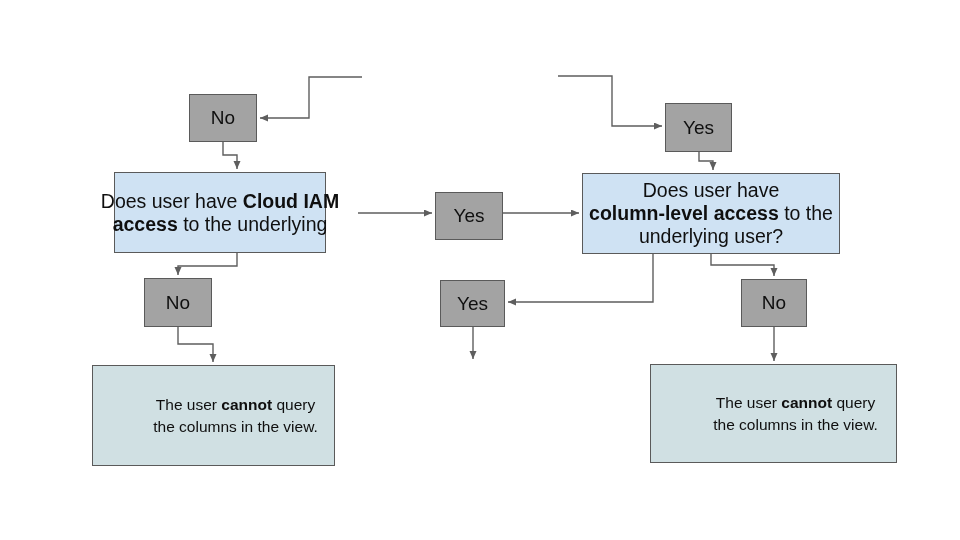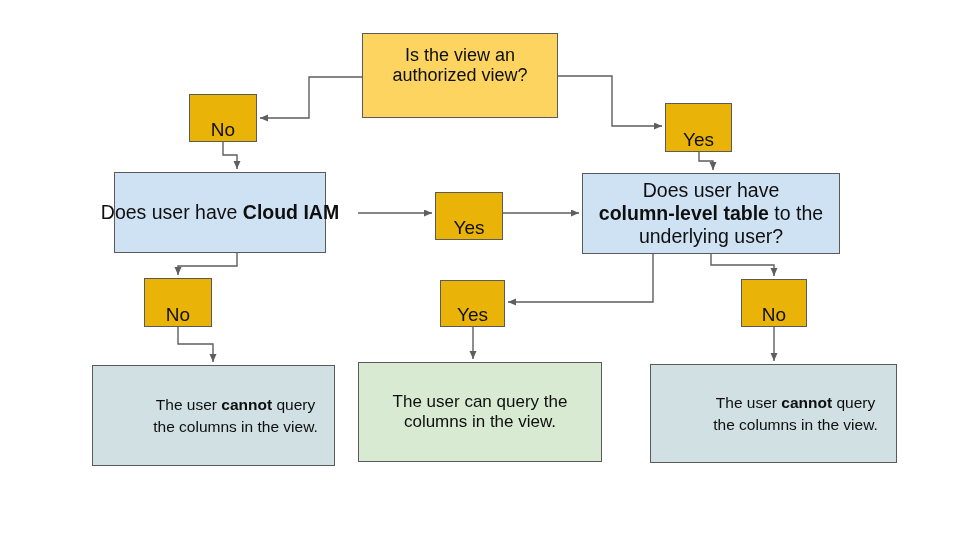--- a/index.html
+++ b/index.html
@@ -15,21 +15,21 @@
   #flow marker path{fill:var(--line,#5e5e5e);stroke:none;}
   .node{
     position:absolute;box-sizing:border-box;
     display:flex;align-items:center;justify-content:center;
     text-align:center;
   }
   .box-yellow{background:var(--yellow,#fcd45f);border:1.5px solid var(--border,#5a5a5a);}
   .box-blue{background:var(--blue,#cfe2f3);border:1.5px solid var(--border,#5a5a5a);}
   .box-cyan{background:var(--cyan,#d0e0e3);border:1.5px solid var(--border,#5a5a5a);padding-left:44px;}
   .box-green{background:var(--green,#d9ead3);border:1.5px solid var(--border,#5a5a5a);}
-  .box-white{background:#eab308;border:1.5px solid var(--border,#5a5a5a);align-items:flex-end;}
+  .box-white{background:#a3a3a3;border:1.5px solid var(--border,#5a5a5a);}
   .ln{display:block;white-space:pre;}
   .t-start{font-size:18px;line-height:20px;}
   .t-decision{font-size:19.5px;line-height:23px;}
   .t-small{font-size:19px;line-height:22px;}
   .t-result{font-size:15.5px;line-height:22px;}
   .t-result-mid{font-size:17px;line-height:20px;}
   b{font-weight:bold;}
 </style>
 </head>
 <body>
@@ -49,48 +49,43 @@
     <path class="conn" d="M 358 213 L 432 213" marker-end="url(#arrow)"></path>
     <path class="conn" d="M 503 213 L 579 213" marker-end="url(#arrow)"></path>
     <path class="conn" d="M 237 253 L 237 266 L 178 266 L 178 275" marker-end="url(#arrow)"></path>
     <path class="conn" d="M 178 327 L 178 344 L 213 344 L 213 362" marker-end="url(#arrow)"></path>
     <path class="conn" d="M 653 254 L 653 302 L 508 302" marker-end="url(#arrow)"></path>
     <path class="conn" d="M 711 254 L 711 265 L 774 265 L 774 276" marker-end="url(#arrow)"></path>
     <path class="conn" d="M 473 327 L 473 359" marker-end="url(#arrow)"></path>
     <path class="conn" d="M 774 327 L 774 361" marker-end="url(#arrow)"></path>
   </svg>
 
-  <div class="node box-yellow" style="left:362px;top:33px;width:196px;height:85px;align-items:flex-start;padding-top:11px;">
-    <div class="t-start">
-      <span class="ln">Is the view an</span>
-      <span class="ln">authorized view?</span>
-    </div>
-  </div>
 
   <div class="node box-white t-small" style="left:189px;top:94px;width:68px;height:48px;">
     <span>No</span>
   </div>
   <div class="node box-white t-small" style="left:665px;top:103px;width:67px;height:49px;">
     <span>Yes</span>
   </div>
 
   <div class="node box-blue" style="left:114px;top:172px;width:212px;height:81px;">
     <div class="t-decision">
       <span class="ln"><span>Does user have </span><b>Cloud IAM</b></span>
+      <span class="ln"><b>access</b><span> to the underlying</span></span>
     </div>
   </div>
 
   <div class="node box-white t-small" style="left:435px;top:192px;width:68px;height:48px;">
     <span>Yes</span>
   </div>
 
   <div class="node box-blue" style="left:582px;top:173px;width:258px;height:81px;">
     <div class="t-decision">
       <span class="ln">Does user have</span>
-      <span class="ln"><b>column-level table</b><span> to the</span></span>
+      <span class="ln"><b>column-level access</b><span> to the</span></span>
       <span class="ln">underlying user?</span>
     </div>
   </div>
 
   <div class="node box-white t-small" style="left:144px;top:278px;width:68px;height:49px;">
     <span>No</span>
   </div>
   <div class="node box-white t-small" style="left:440px;top:280px;width:65px;height:47px;">
     <span>Yes</span>
   </div>
@@ -98,26 +93,20 @@
     <span>No</span>
   </div>
 
   <div class="node box-cyan" style="left:92px;top:365px;width:243px;height:101px;">
     <div class="t-result">
       <span class="ln"><span>The user </span><b>cannot</b><span> query</span></span>
       <span class="ln">the columns in the view.</span>
     </div>
   </div>
 
-  <div class="node box-green" style="left:358px;top:362px;width:244px;height:100px;">
-    <div class="t-result-mid">
-      <span class="ln">The user can query the</span>
-      <span class="ln">columns in the view.</span>
-    </div>
-  </div>
 
   <div class="node box-cyan" style="left:650px;top:364px;width:247px;height:99px;">
     <div class="t-result">
       <span class="ln"><span>The user </span><b>cannot</b><span> query</span></span>
       <span class="ln">the columns in the view.</span>
     </div>
   </div>
 
 </div>
 

